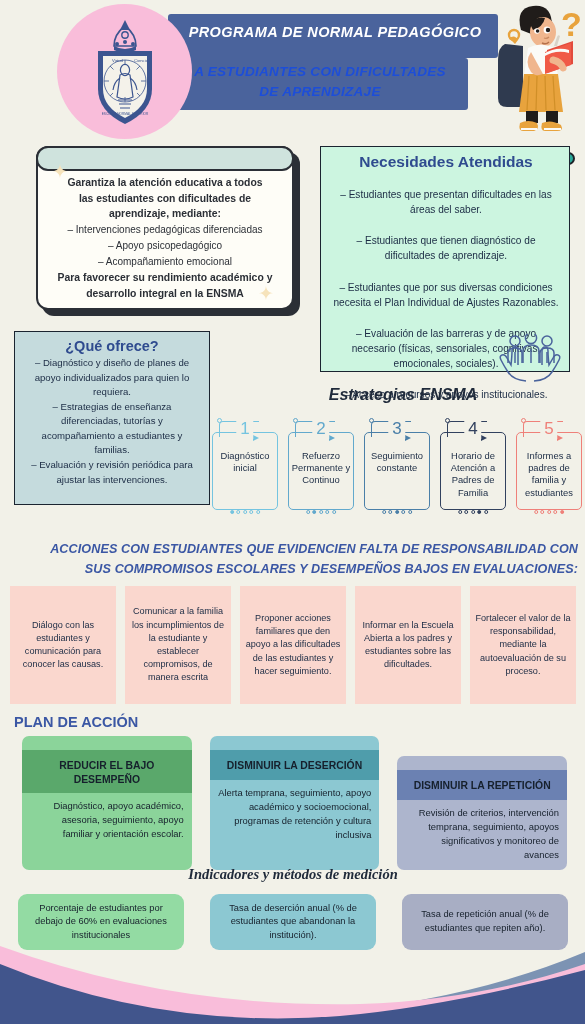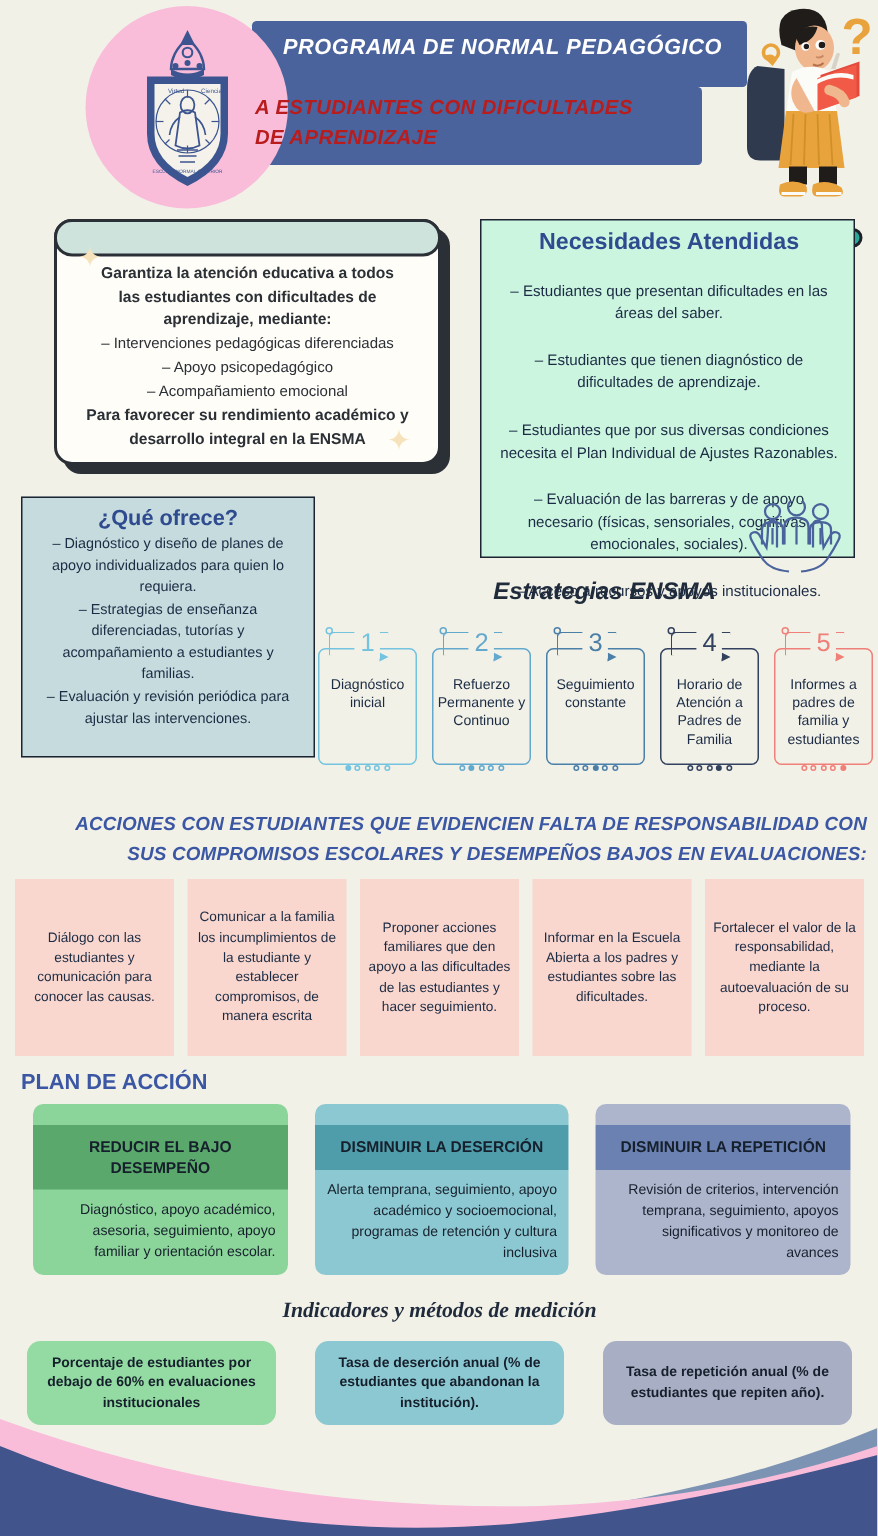--- a/index.html
+++ b/index.html
@@ -22,22 +22,22 @@
     position: absolute; left: 168px; top: 58px; width: 300px; height: 52px;
     background: #4a639c; border-radius: 3px;
   }
   .hdr-t1 {
     position: absolute; left: 176px; top: 24px; width: 318px;
     color: #fff; font-size: 14.5px; font-weight: 700; font-style: italic;
     letter-spacing: .4px; text-align: center;
   }
   .hdr-t2 {
     position: absolute; left: 170px; top: 62px; width: 300px;
-    color: #b91c1c; font-size: 13.5px; font-weight: 700; font-style: italic;
-    letter-spacing: .3px; text-align: left; line-height: 1.45;
+    color: #1d4ed8; font-size: 13.5px; font-weight: 700; font-style: italic;
+    letter-spacing: .3px; text-align: center; line-height: 1.45;
   }
   .logo-circle {
     position: absolute; left: 57px; top: 4px; width: 135px; height: 135px;
     background: #f9bdda; border-radius: 50%;
   }
   .crest { position: absolute; left: 33px; top: 14px; }
   .student { position: absolute; left: 487px; top: 2px; }
 
   
   .win-shadow {
@@ -158,21 +158,21 @@
   .plan-body {
     text-align: right; font-size: 9.4px; line-height: 1.5; color: #16202c;
     padding: 6px 8px 8px;
   }
 
   
   .ind-title {
     position: absolute; left: 8px; top: 866px; width: 570px; text-align: center;
     font-size: 14.5px; font-weight: 700; font-style: italic; color: #1f2a3a; font-family: Liberation Serif, serif;
   }
-  .ind-row { position: absolute; left: 18px; top: 894px; width: 550px; display: flex; gap: 26px; font-weight: bold; }
+  .ind-row { position: absolute; left: 18px; top: 894px; width: 550px; display: flex; gap: 26px; }
   .ind-card {
     flex: 1; border-radius: 9px; min-height: 56px; padding: 7px 8px;
     display: flex; align-items: center; justify-content: center;
     text-align: center; font-size: 9.3px; line-height: 1.46; color: #16202c;
   }
 
   
   .waves { position: absolute; left: 0; bottom: 0; width: 585px; height: 90px; }
 </style>
 </head>
@@ -407,21 +407,21 @@
   <div class="plan-title" style="color: rgb(59, 87, 164);">PLAN DE ACCIÓN</div>
   <div class="plan-row" id="plan-host">
       <div class="plan-card" style="background: rgb(139, 212, 154);">
         <div class="plan-head" style="background:#5aa86b">REDUCIR EL BAJO DESEMPEÑO</div>
         <div class="plan-body">Diagnóstico, apoyo académico, asesoria, seguimiento, apoyo familiar y orientación escolar.</div>
       </div>
       <div class="plan-card" style="background: rgb(140, 200, 210);">
         <div class="plan-head" style="background:#4f9dab">DISMINUIR LA DESERCIÓN</div>
         <div class="plan-body">Alerta temprana, seguimiento, apoyo académico y socioemocional, programas de retención y cultura inclusiva</div>
       </div>
-      <div class="plan-card" style="background: rgb(173, 181, 205);">
+      <div class="plan-card" style="background: rgb(173, 181, 205); margin-top: 20px;">
         <div class="plan-head" style="background:#6b81b2">DISMINUIR LA REPETICIÓN</div>
         <div class="plan-body">Revisión de criterios, intervención temprana, seguimiento, apoyos significativos y monitoreo de avances</div>
       </div>
     </div>
 
   <div class="ind-title">Indicadores y métodos de medición</div>
   <div class="ind-row" id="ind-host">
       <div class="ind-card" style="background: rgb(147, 219, 163);">Porcentaje de estudiantes por debajo de 60% en evaluaciones institucionales</div>
       <div class="ind-card" style="background: rgb(140, 200, 210);">Tasa de deserción anual (% de estudiantes que abandonan la institución).</div>
       <div class="ind-card" style="background: rgb(168, 174, 196);">Tasa de repetición anual (% de estudiantes que repiten año).</div>

